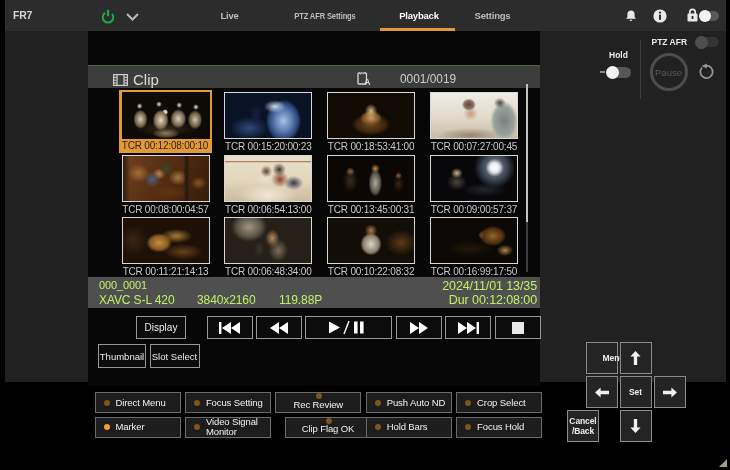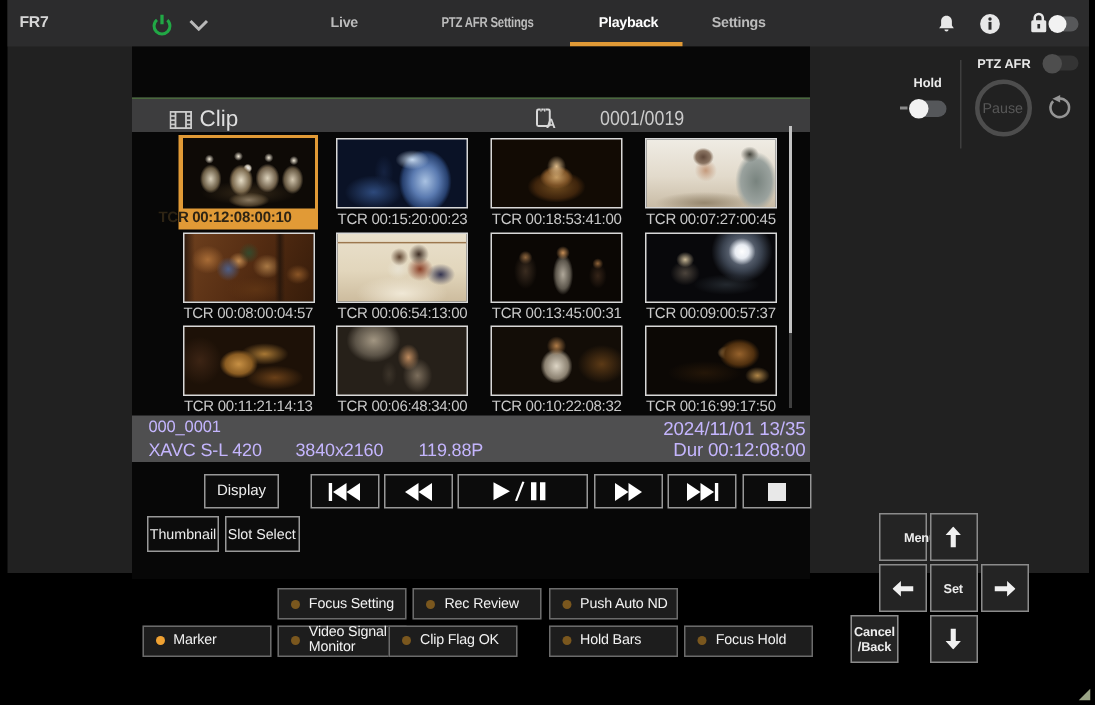--- a/index.html
+++ b/index.html
@@ -81,21 +81,21 @@
         <rect x="3" y="0" width="1.2" height="3" fill="#3d3d3e"></rect>
             <rect x="5.5" y="0" width="1.2" height="3" fill="#3d3d3e"></rect>
         <rect x="3.2" y="0.4" width="0.9" height="2" fill="#d8d8d8"></rect>
             <rect x="5.7" y="0.4" width="0.9" height="2" fill="#d8d8d8"></rect>
       </svg>
       <div class="abs" style="left:312px; top:5px; font-size:13.5px; color:#cccccc; transform:scaleX(0.88); transform-origin:0 0;">0001/0019</div>
     </div>
 
     <div class="abs" style="left:31.0px; top:58.8px; width:93px; height:63.5px; background:#e19a36;"></div>
     <div class="abs" style="left:33.5px; top:61.3px; width:88px; height:47px; background:radial-gradient(ellipse 3px 3px at 20% 30%, #f2ead8 0%, transparent 100%),radial-gradient(ellipse 3px 3px at 42% 26%, #f2ead8 0%, transparent 100%),radial-gradient(ellipse 3px 3px at 65% 28%, #f2ead8 0%, transparent 100%),radial-gradient(ellipse 3px 3px at 84% 32%, #f2ead8 0%, transparent 100%),radial-gradient(ellipse 9px 12px at 21% 58%, #d8cfba 0%, #6a5c44 60%, transparent 80%),radial-gradient(ellipse 10px 13px at 44% 60%, #e5dcc6 0%, #7a684c 60%, transparent 80%),radial-gradient(ellipse 10px 12px at 64% 57%, #dcd2bc 0%, #70604a 60%, transparent 80%),radial-gradient(ellipse 9px 12px at 83% 59%, #d2c6ae 0%, #665842 60%, transparent 80%),radial-gradient(circle 3px at 49% 43%, #ffffff 0%, #c8c0b0 60%, transparent 100%),radial-gradient(ellipse 16px 6px at 50% 88%, #8a7a62 0%, #4c3e2a 60%, transparent 85%),radial-gradient(ellipse 40px 10px at 50% 78%, #342818 0%, transparent 80%),#0e0a06;"></div>
-    <div class="tcr" style="left:16px; top:108.8px; color:#2e2414; font-weight:700;">TCR 00:12:08:00:10</div>
+    <div class="tcr" style="left:31.0px; top:108.8px; color:#2e2414; font-weight:400;">TCR 00:12:08:00:10</div>
     <div class="thumb" style="left:136.3px; top:61.3px; background:radial-gradient(ellipse 14px 8px at 58% 30%, #c5d8ee 0%, transparent 80%),radial-gradient(ellipse 20px 24px at 68% 62%, #a9c2e2 0%, #5a7ab0 45%, #27406e 75%, transparent 88%),radial-gradient(ellipse 8px 14px at 36% 48%, #152240 0%, transparent 80%),radial-gradient(ellipse 24px 14px at 28% 78%, #2e4a7c 0%, transparent 80%),#0a1226;"></div>
     <div class="tcr" style="left:134.3px; top:109.8px;">TCR 00:15:20:00:23</div>
     <div class="thumb" style="left:239.1px; top:61.3px; background:radial-gradient(ellipse 7px 8px at 50% 40%, #dbb988 0%, transparent 90%),radial-gradient(ellipse 13px 9px at 50% 56%, #c59c64 0%, #7c5226 60%, transparent 85%),radial-gradient(ellipse 22px 12px at 50% 70%, #6e4a1e 0%, #3e240c 65%, transparent 88%),#120b04;"></div>
     <div class="tcr" style="left:237.1px; top:109.8px;">TCR 00:18:53:41:00</div>
     <div class="thumb" style="left:341.9px; top:61.3px; background:radial-gradient(ellipse 8px 7px at 44% 26%, #60483a 0%, #8a7462 60%, transparent 88%),radial-gradient(ellipse 7px 6px at 80% 22%, #44443c 0%, transparent 88%),radial-gradient(ellipse 17px 24px at 85% 62%, #78837e 0%, #9aa29e 60%, transparent 82%),radial-gradient(ellipse 9px 9px at 46% 46%, #c49a7c 0%, transparent 82%),radial-gradient(ellipse 40px 9px at 45% 94%, #96876e 0%, transparent 82%),linear-gradient(180deg, #efece4 0%, #e2dacb 55%, #c9bca6 100%);"></div>
     <div class="tcr" style="left:339.9px; top:109.8px;">TCR 00:07:27:00:45</div>
     <div class="thumb" style="left:33.5px; top:124.0px; background:linear-gradient(90deg, #2e1a0e 0%, transparent 8%),linear-gradient(90deg, transparent 70%, #2a180c 74%, transparent 78%),radial-gradient(ellipse 10px 10px at 34% 52%, #4e5e86 0%, transparent 80%),radial-gradient(ellipse 8px 8px at 50% 28%, #34492c 0%, transparent 85%),radial-gradient(ellipse 12px 10px at 64% 48%, #a87844 0%, transparent 80%),radial-gradient(ellipse 14px 12px at 18% 38%, #a86c36 0%, transparent 78%),radial-gradient(ellipse 8px 7px at 42% 40%, #c08a50 0%, transparent 82%),radial-gradient(ellipse 10px 8px at 88% 60%, #8a5526 0%, transparent 80%),radial-gradient(ellipse 24px 10px at 55% 82%, #5e3414 0%, transparent 82%),linear-gradient(115deg, #6e401e 0%, #542c12 50%, #361c0a 100%);"></div>
     <div class="tcr" style="left:31.5px; top:172.5px;">TCR 00:08:00:04:57</div>
     <div class="thumb" style="left:136.3px; top:124.0px; background:linear-gradient(180deg, transparent 11%, #9a744a 12.5%, transparent 15%),radial-gradient(ellipse 7px 7px at 48% 34%, #5e4430 0%, transparent 85%),radial-gradient(ellipse 8px 8px at 63% 30%, #3e2e24 0%, transparent 85%),radial-gradient(ellipse 11px 10px at 64% 52%, #8a4028 0%, transparent 80%),radial-gradient(ellipse 12px 9px at 80% 60%, #343450 0%, transparent 80%),radial-gradient(ellipse 9px 8px at 47% 52%, #e8e2d2 0%, transparent 85%),radial-gradient(ellipse 36px 14px at 50% 88%, #f0e8d6 0%, transparent 85%),linear-gradient(180deg, #e9e0cc 0%, #e2d6bc 55%, #cdbc9e 100%);"></div>
     <div class="tcr" style="left:134.3px; top:172.5px;">TCR 00:06:54:13:00</div>
@@ -108,21 +108,21 @@
     <div class="thumb" style="left:136.3px; top:186.0px; background:radial-gradient(ellipse 22px 18px at 28% 20%, #a29682 0%, #5c5448 55%, transparent 82%),radial-gradient(ellipse 9px 11px at 55% 45%, #bd8a5e 0%, transparent 80%),radial-gradient(ellipse 12px 14px at 62% 72%, #7c6e5c 0%, transparent 82%),radial-gradient(ellipse 6px 10px at 40% 70%, #3c342a 0%, transparent 85%),#262019;"></div>
     <div class="tcr" style="left:134.3px; top:234.5px;">TCR 00:06:48:34:00</div>
     <div class="thumb" style="left:239.1px; top:186.0px; background:radial-gradient(ellipse 8px 8px at 50% 28%, #b07c48 0%, transparent 80%),radial-gradient(ellipse 13px 14px at 50% 58%, #ddd5c5 0%, #8a8070 60%, transparent 82%),radial-gradient(ellipse 20px 16px at 85% 55%, #5c3a16 0%, transparent 80%),#130d07;"></div>
     <div class="tcr" style="left:237.1px; top:234.5px;text-align:center;">TCR 00:10:22:08:32</div>
     <div class="thumb" style="left:341.9px; top:186.0px; background:radial-gradient(ellipse 16px 12px at 72% 40%, #96622c 0%, #50300f 60%, transparent 85%),radial-gradient(ellipse 7px 5px at 62% 38%, #d8a868 0%, transparent 88%),radial-gradient(ellipse 28px 9px at 45% 68%, #241608 0%, transparent 88%),radial-gradient(ellipse 10px 7px at 86% 72%, #b08648 0%, transparent 82%),#0c0805;"></div>
     <div class="tcr" style="left:339.9px; top:234.5px;">TCR 00:16:99:17:50</div>
 
     <div class="abs" style="left:438px; top:53px; width:2px; height:188px; background:#3f3f3f;"></div>
     <div class="abs" style="left:438px; top:53px; width:2px; height:138px; background:#c2c2c2;"></div>
 
-    <div class="abs" style="left:0; top:246px; width:452px; height:31px; background:#4f4f50; color:#c4b5fd; font-size:12px; letter-spacing:-0.1px;">
+    <div class="abs" style="left:0; top:246px; width:452px; height:31px; background:#4f4f50; color:#bef264; font-size:12px; letter-spacing:-0.1px;">
       <div class="abs" style="left:11px; top:2px; font-size:11px;">000_0001</div>
       <div class="abs" style="left:11px; top:16px;">XAVC S-L 420</div>
       <div class="abs" style="left:109px; top:16px;">3840x2160</div>
       <div class="abs" style="left:191px; top:16px;">119.88P</div>
       <div class="abs" style="right:3px; top:1.5px; font-size:12.5px;">2024/11/01 13/35</div>
       <div class="abs" style="right:3px; top:15.5px; font-size:12.5px;">Dur 00:12:08:00</div>
     </div>
 
     <div class="tbtn" style="left:48px; top:285px; width:50px; height:23px; font-size:10px;">Display</div>
     <div class="tbtn" style="left:119px; top:285px; width:46px; height:23px;">
@@ -159,41 +159,49 @@
             <rect x="19.6" y="0" width="2.4" height="12" fill="#fff"></rect>
           </svg>
     </div>
     <div class="tbtn" style="left:407px; top:285px; width:46px; height:23px;">
       <div style="width:12px; height:12px; background:#e8e8e8;"></div>
     </div>
     <div class="tbtn" style="left:10px; top:313px; width:48px; height:24px; font-size:9.5px;">Thumbnail</div>
     <div class="tbtn" style="left:61.5px; top:313px; width:50px; height:24px; font-size:9.5px;">Slot Select</div>
   </div>
 
+  <div class="abtn" style="left:89.5px; top:392px;">
+        <span class="dot"></span>
+        <span>Direct Menu</span>
+      </div>
   <div class="abtn" style="left:179.9px; top:392px;">
         <span class="dot"></span>
         <span>Focus Setting</span>
       </div>
-  <div class="abtn" style="left:270.3px; top:392px;">
+  <div class="abtn" style="left:270.3px; top:392px;flex-direction:column;">
         <span class="dot"></span>
         <span>Rec Review</span>
       </div>
   <div class="abtn" style="left:360.7px; top:392px;">
         <span class="dot"></span>
         <span>Push Auto ND</span>
+      </div>
+  <div class="abtn" style="left:451.1px; top:392px;">
+        <span class="dot"></span>
+        <span>Crop Select</span>
       </div>
   <div class="abtn" style="left:89.5px; top:416.5px;">
         <span class="dot" style="background:#efa132;"></span>
         <span style="line-height:10px;">Marker</span>
       </div>
   <div class="abtn" style="left:179.9px; top:416.5px;">
         <span class="dot"></span>
         <span style="line-height:10px;">Video Signal<br>Monitor</span>
       </div>
-  <div class="abtn" style="left:254px; top:416.5px;">
+  <div class="abtn" style="left:280px; top:416.5px;flex-direction:column;">
         <span class="dot"></span>
         <span style="line-height:10px;">Clip Flag OK</span>
       </div>
   <div class="abtn" style="left:360.7px; top:416.5px;">
         <span class="dot"></span>
         <span style="line-height:10px;">Hold Bars</span>
       </div>
   <div class="abtn" style="left:451.1px; top:416.5px;">
         <span class="dot"></span>
         <span style="line-height:10px;">Focus Hold</span>

